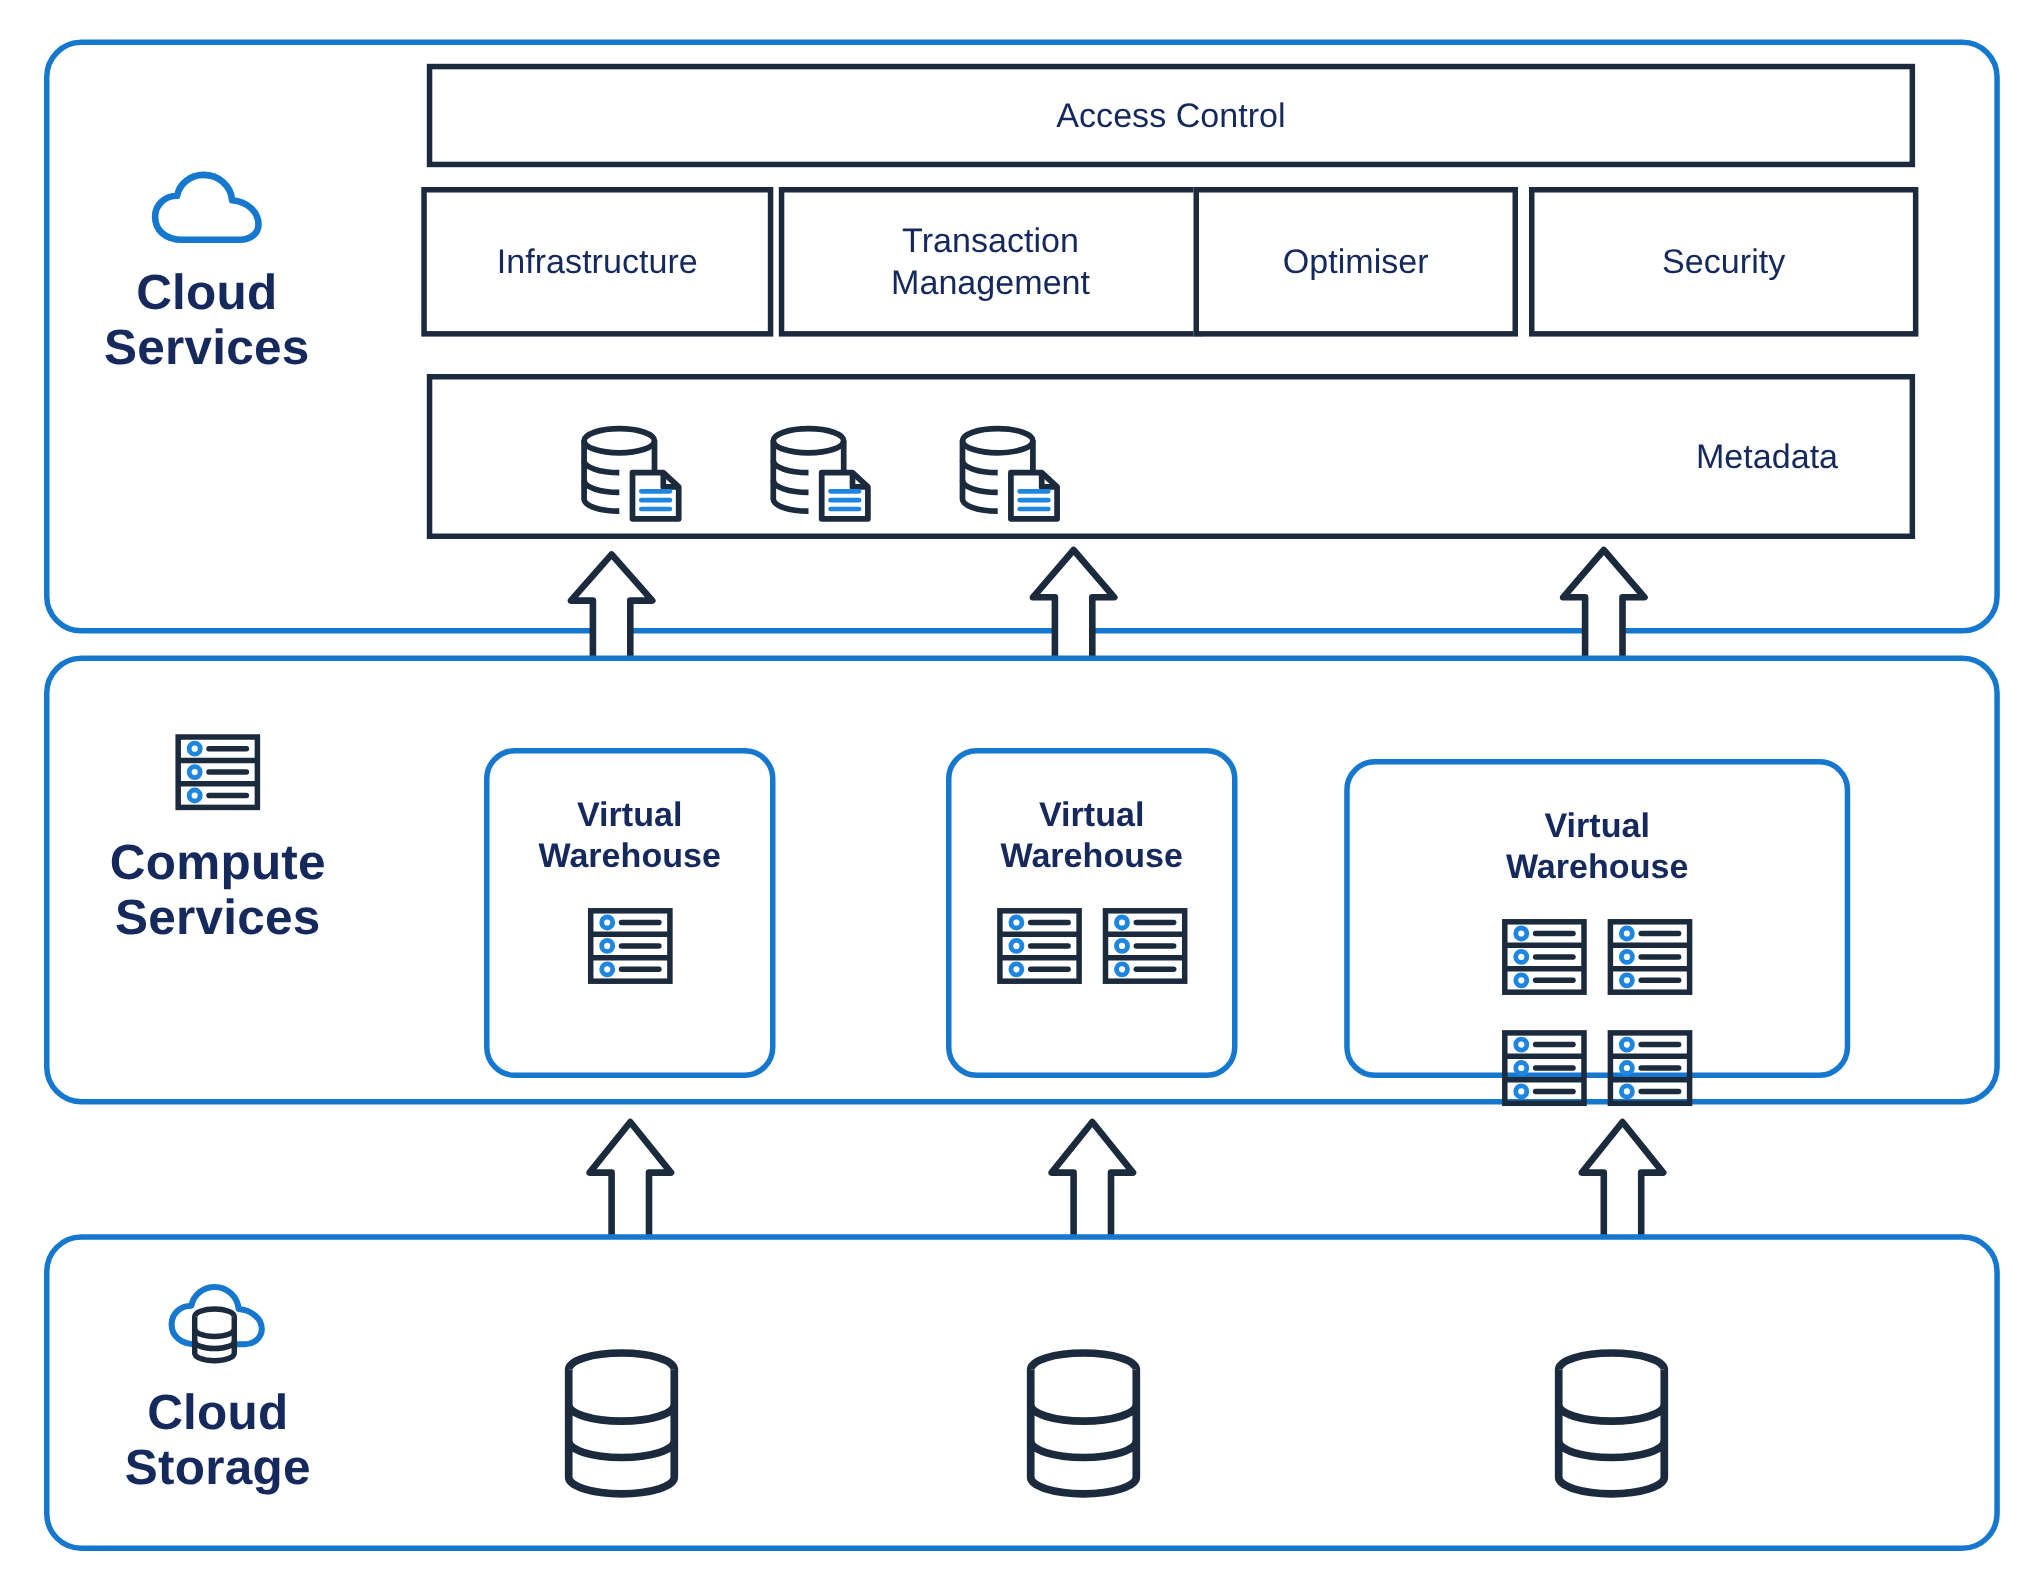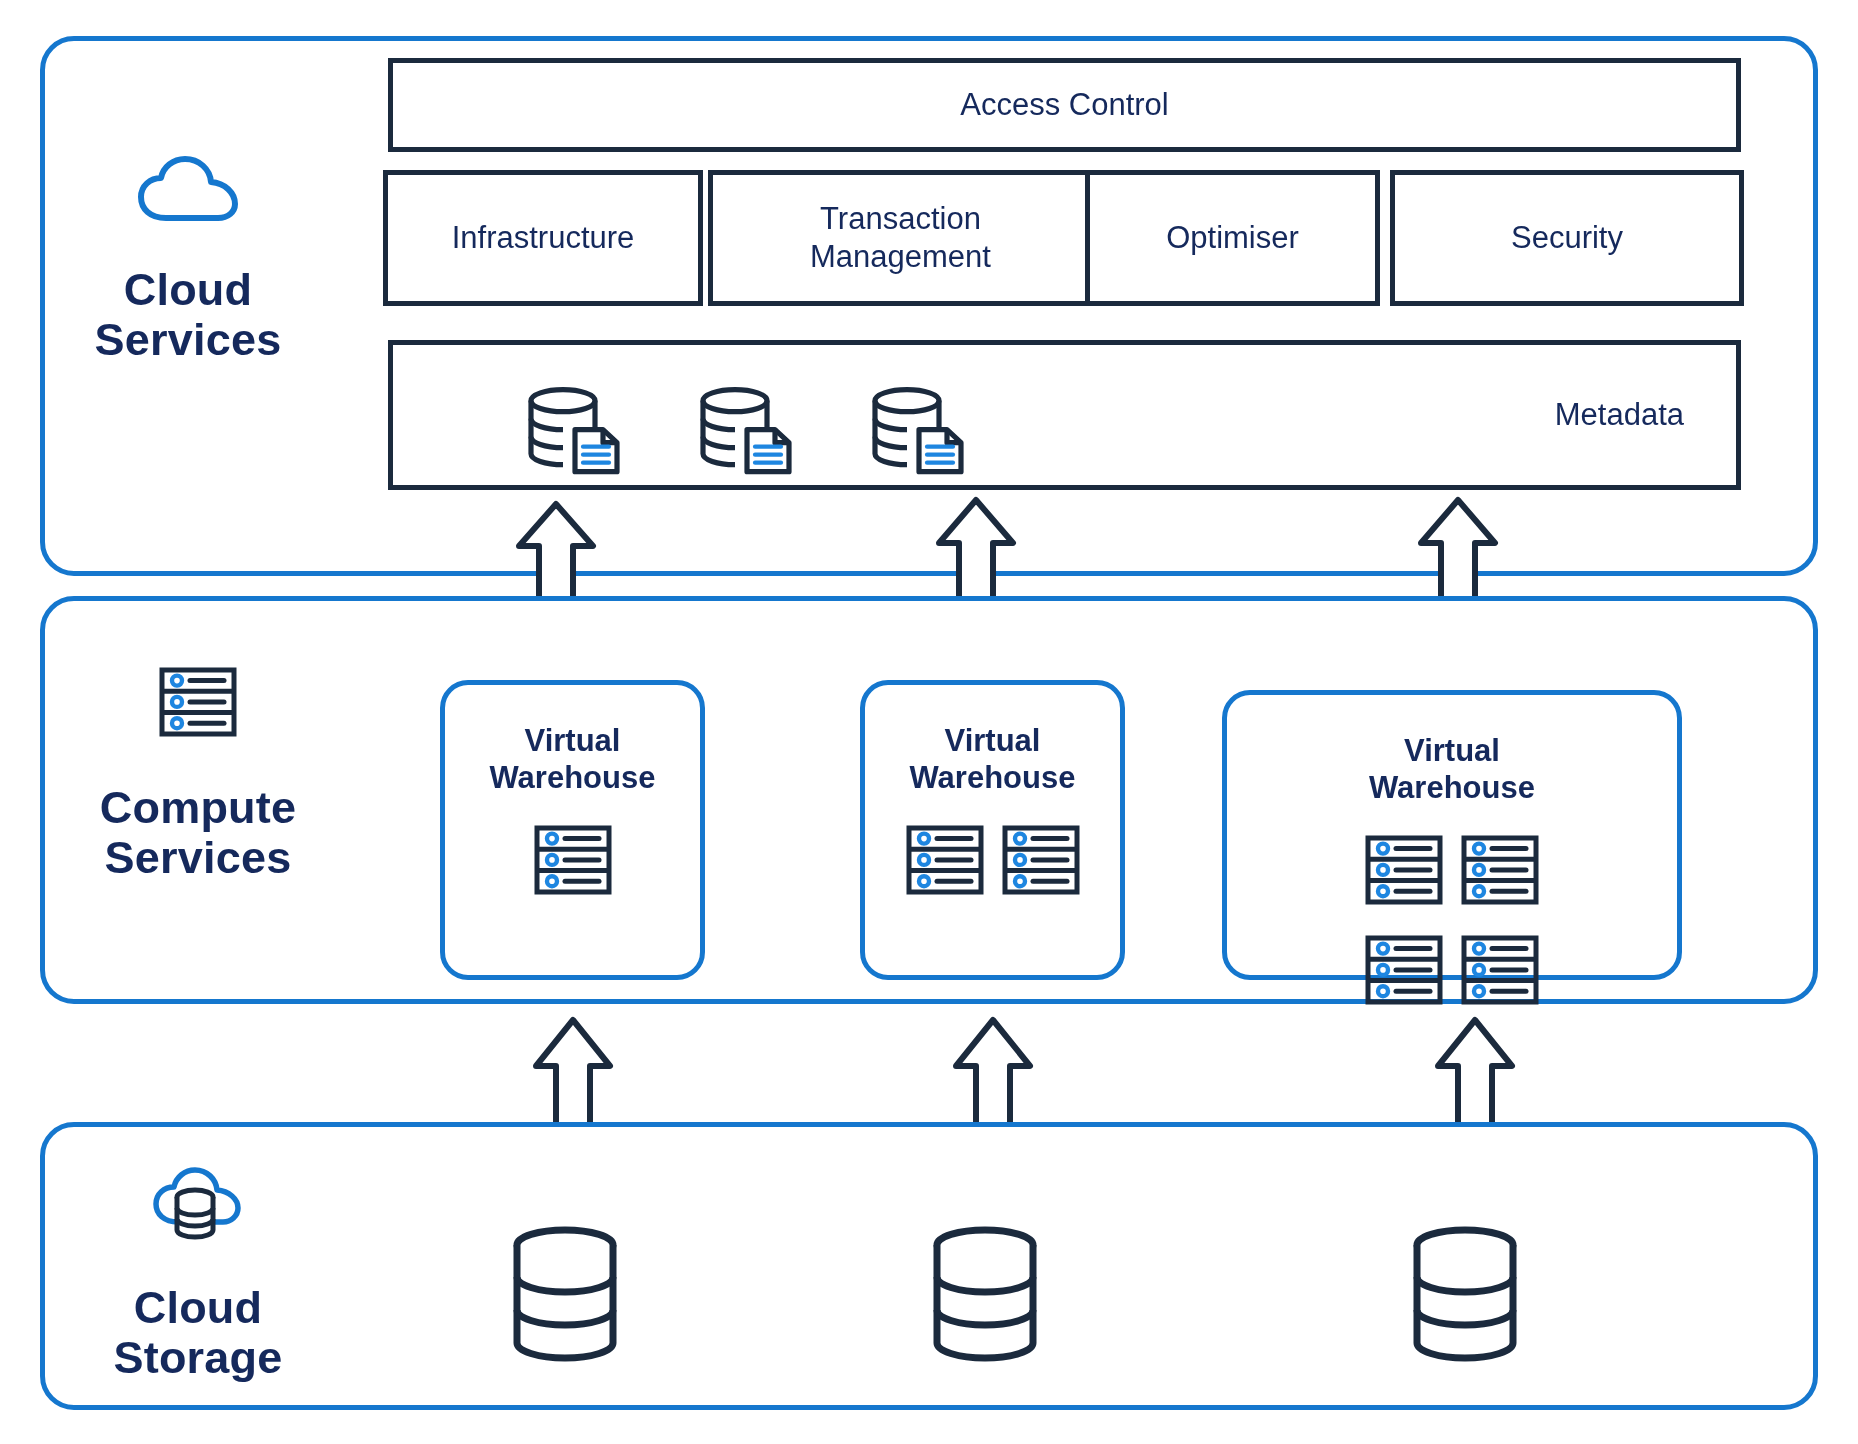--- a/index.html
+++ b/index.html
@@ -21,21 +21,20 @@
   #layer-cloud-services{left:40px;  top:36px;   width:1778px; height:540px;}
   #layer-compute{       left:40px;  top:596px;  width:1778px; height:408px;}
   #layer-storage{       left:40px;  top:1122px; width:1778px; height:288px;}
 
   
   .layer-label{
     position:absolute;
     display:flex;flex-direction:column;align-items:center;justify-content:center;
     width:300px;
     text-align:center;
-    gap:25px;
   }
   .layer-label .ltext{
     font-weight:bold;
     font-size:45px;
     line-height:1.12;
     color:#15295c;
     letter-spacing:.2px;
     white-space:pre-line;
   }
   .layer-label .licon{margin-bottom:10px;display:block;}
@@ -58,21 +57,21 @@
   }
   #box-access-control{left:388px;  top:58px;  width:1353px; height:94px;}
   #box-infrastructure{left:383px;  top:170px; width:320px;  height:136px;}
   #box-transaction{   left:708px;  top:170px; width:385px;  height:136px;}
   #box-optimiser{     left:1065px; top:170px; width:295px;  height:136px;margin-left:20px;}
   #box-security{      left:1390px; top:170px; width:354px;  height:136px;}
   #box-metadata{
     left:388px; top:340px; width:1353px; height:150px;
     justify-content:flex-end; align-items:center;
   }
-  #box-metadata .meta-label{padding-right:52px;font-size:31px;}
+  #box-metadata .meta-label{padding-right:65px;font-size:31px;}
   .meta-icons{
     position:absolute;left:130px;top:50%;transform:translateY(-50%);
     display:flex;gap:68px;align-items:center;
   }
 
   
   .vw{
     position:absolute;
     border:5px solid #1577ce;
     border-radius:28px;

